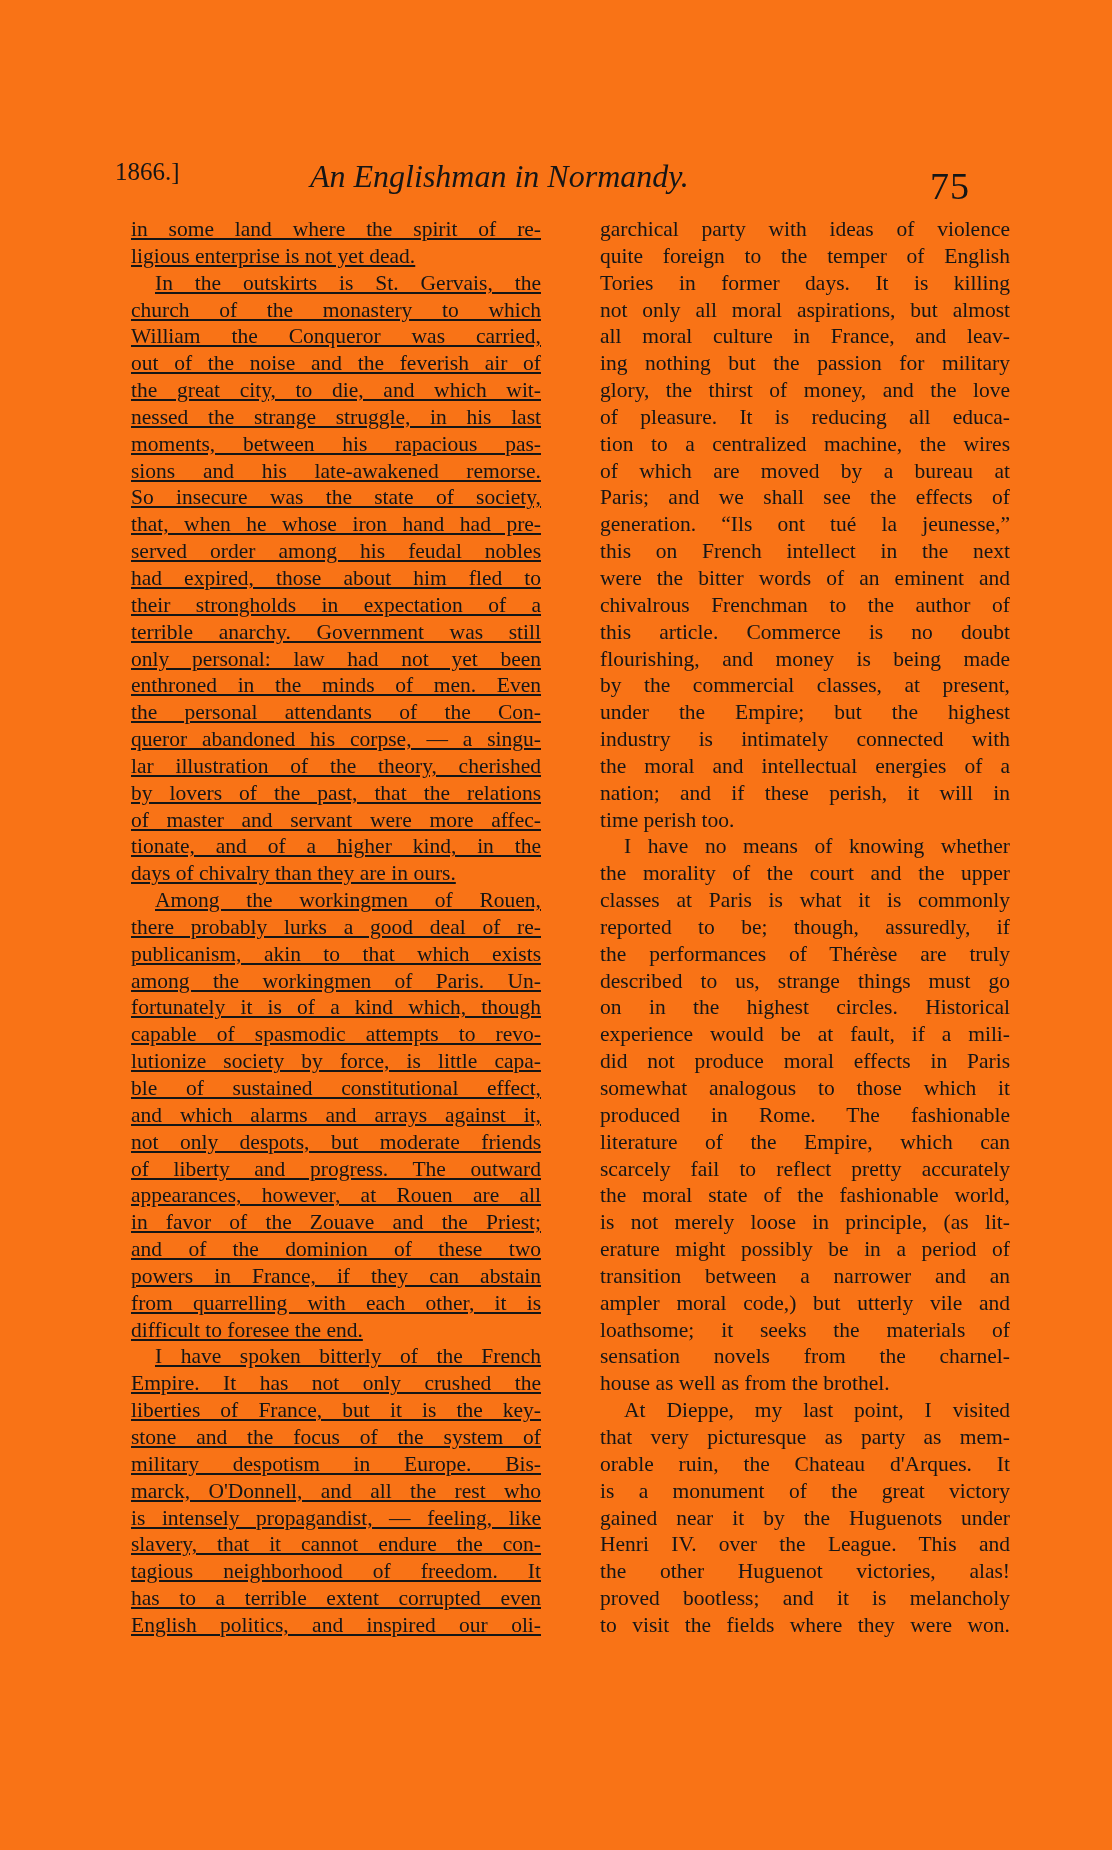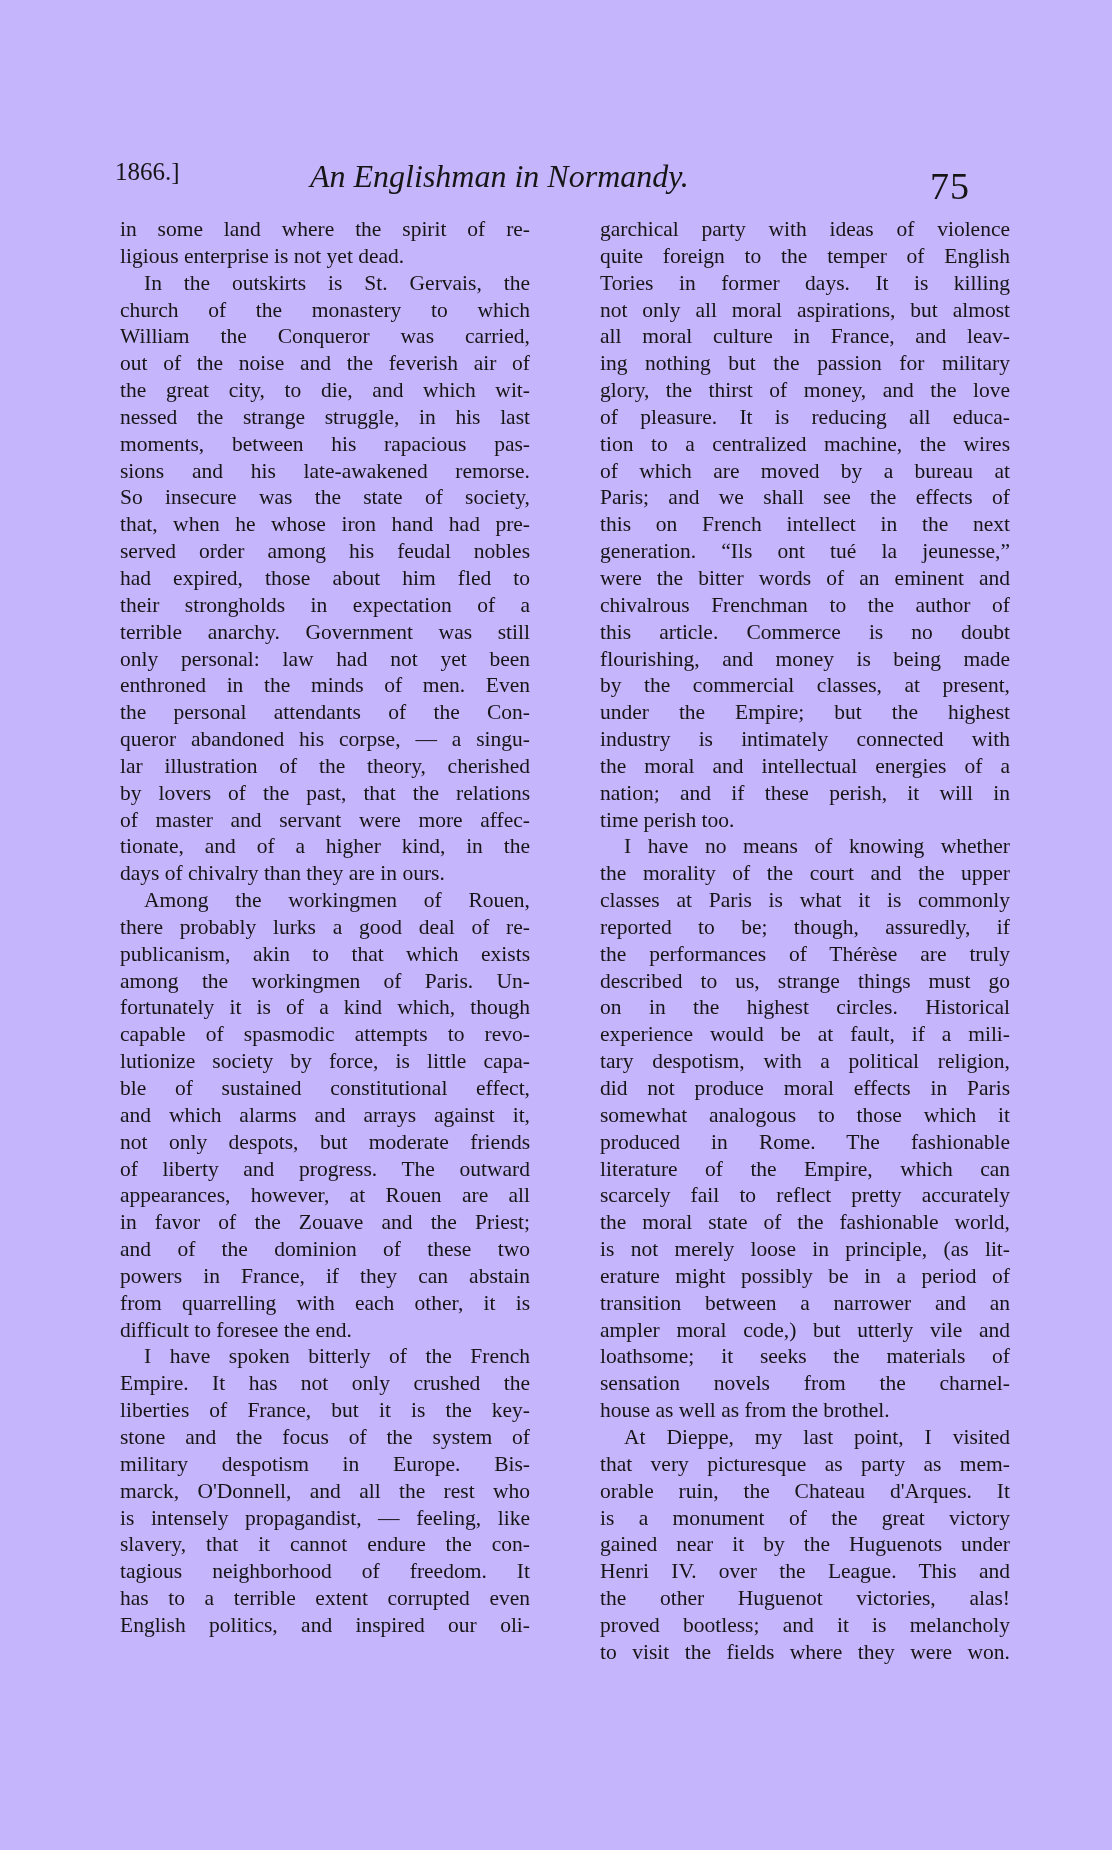--- a/index.html
+++ b/index.html
@@ -1,23 +1,23 @@
 <!DOCTYPE html>
 <html><head>
   <meta charset="utf-8">
   <style>
     html, body { margin: 0; padding: 0; background: #ffffff; }
     body { width: 1112px; height: 1850px; position: relative; overflow: hidden; color: #161616; }
-    .page { position: absolute; left: 0; top: 0; width: 1112px; height: 1850px; background: #c4b5fd; }
+    .page { position: absolute; left: 0; top: 0; width: 1112px; height: 1850px; background: #f97316; }
     .running-head { position: absolute; top: 158px; left: 115px; width: 850px; height: 40px; font-family: "Liberation Serif", "DejaVu Serif", serif; }
     .rh-year { position: absolute; left: 0; top: 0; font-size: 25px; }
     .rh-title { position: absolute; left: 195px; top: 0; font-size: 32px; font-style: italic; }
     .rh-page { position: absolute; left: 815px; top: 6px; font-size: 38px; letter-spacing: 1px; }
     .col { position: absolute; top: 216px; width: 410px; font-family: "Liberation Serif", "DejaVu Serif", serif; font-size: 21.5px; line-height: 26.85px; }
-    .col-left { left: 120px; }
+    .col-left { left: 131px; text-decoration: underline; }
     .col-right { left: 553px; margin-left: 47px; }
     .line { display: block; height: 26.85px; white-space: nowrap; text-align: justify; text-align-last: justify; overflow: visible; }
     .line.last { text-align-last: left; }
     .line.indent { text-indent: 24px; }
   </style>
 </head>
 <body>
 
 <div class="page">
   <div class="running-head">
@@ -95,43 +95,42 @@
         <span class="line">quite foreign to the temper of English</span>
         <span class="line">Tories in former days.  It is killing</span>
         <span class="line">not only all moral aspirations, but almost</span>
         <span class="line">all moral culture in France, and leav-</span>
         <span class="line">ing nothing but the passion for military</span>
         <span class="line">glory, the thirst of money, and the love</span>
         <span class="line">of pleasure.  It is reducing all educa-</span>
         <span class="line">tion to a centralized machine, the wires</span>
         <span class="line">of which are moved by a bureau at</span>
         <span class="line">Paris; and we shall see the effects of</span>
+        <span class="line">generation.  “Ils ont tué la jeunesse,”</span>
         <span class="line">this on French intellect in the next</span>
-        <span class="line">generation.  “Ils ont tué la jeunesse,”</span>
         <span class="line">were the bitter words of an eminent and</span>
         <span class="line">chivalrous Frenchman to the author of</span>
         <span class="line">this article.  Commerce is no doubt</span>
         <span class="line">flourishing, and money is being made</span>
         <span class="line">by the commercial classes, at present,</span>
         <span class="line">under the Empire; but the highest</span>
         <span class="line">industry is intimately connected with</span>
         <span class="line">the moral and intellectual energies of a</span>
         <span class="line">nation; and if these perish, it will in</span>
         <span class="line last">time perish too.</span>
       </div>
       <div class="paragraph">
         <span class="line indent">I have no means of knowing whether</span>
         <span class="line">the morality of the court and the upper</span>
         <span class="line">classes at Paris is what it is commonly</span>
         <span class="line">reported to be; though, assuredly, if</span>
         <span class="line">the performances of Thérèse are truly</span>
         <span class="line">described to us, strange things must go</span>
         <span class="line">on in the highest circles.  Historical</span>
         <span class="line">experience would be at fault, if a mili-</span>
-        <span class="line">tary despotism, with a political religion,</span>
         <span class="line">did not produce moral effects in Paris</span>
         <span class="line">somewhat analogous to those which it</span>
         <span class="line">produced in Rome.  The fashionable</span>
         <span class="line">literature of the Empire, which can</span>
         <span class="line">scarcely fail to reflect pretty accurately</span>
         <span class="line">the moral state of the fashionable world,</span>
         <span class="line">is not merely loose in principle, (as lit-</span>
         <span class="line">erature might possibly be in a period of</span>
         <span class="line">transition between a narrower and an</span>
         <span class="line">ampler moral code,) but utterly vile and</span>

